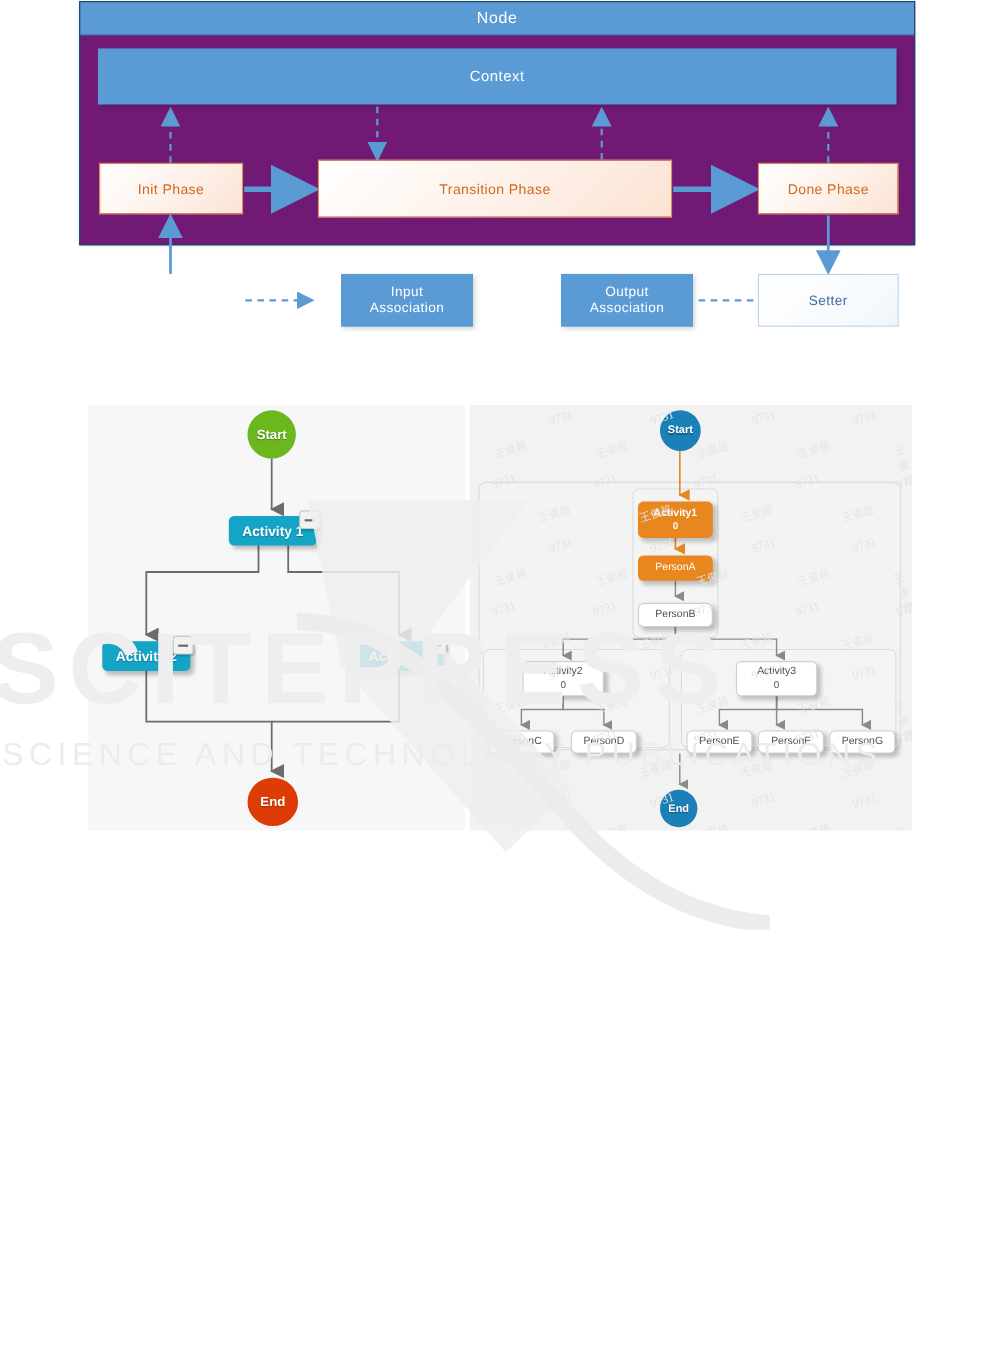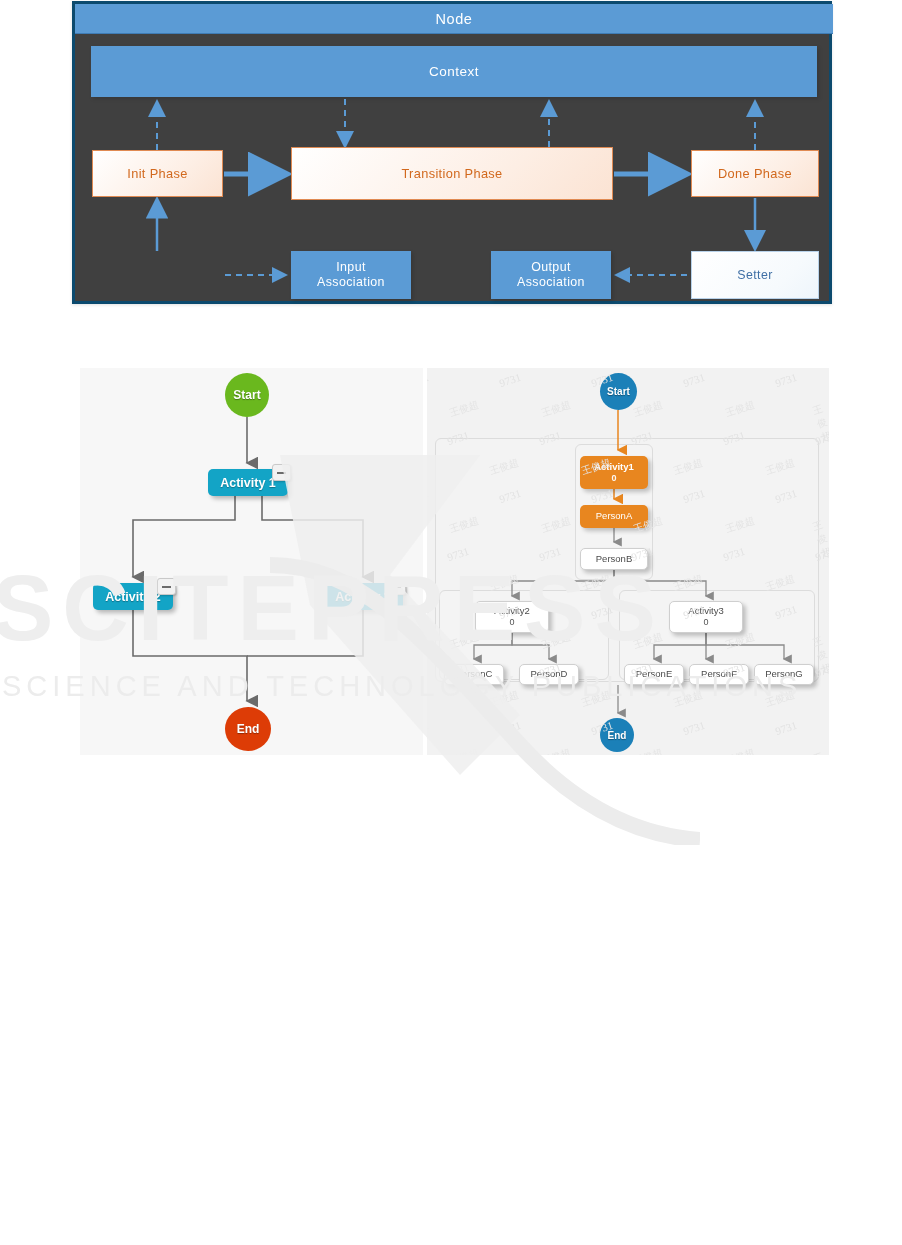--- a/index.html
+++ b/index.html
@@ -7,23 +7,23 @@
     margin: 0; padding: 0;
     width: 902px; height: 1245px;
     background: #ffffff;
     font-family: "Liberation Sans", sans-serif;
     overflow: hidden;
   }
   #page { position: relative; width: 902px; height: 1245px; background:#fff; }
 
   
   #node-figure{
-    position:absolute; left:72px; top:1px; width:760px; height:303px;
-    background:#404040;
-    border:3px solid #0c4a6e;
+    position:absolute; left:72px; top:1px; width:760px; height:222px;
+    background:#701a75;
+    border:1px solid #0c4a6e;
     box-shadow:0 1px 3px rgba(0,0,0,.12);
   }
   #node-title{
     position:absolute; left:0; top:0; width:758px; height:30px;
     background:#5b9bd5; border-bottom:1px solid #3f7cb5;
     color:#ffffff; font-size:14.5px; letter-spacing:.6px;
     display:flex; align-items:center; justify-content:center;
   }
   #context-box{
     position:absolute; left:16px; top:42px; width:726px; height:51px;
@@ -50,20 +50,21 @@
     text-align:center; font-size:12.4px; letter-spacing:.4px;
   }
   .lower-white{
     border:1px solid #b8d2ea;
     background:linear-gradient(135deg,#ffffff 0%,#f6fafd 70%,#eef5fb 100%);
     color:#3f6fa5;
   }
   .lower-blue{
     background:#5b9bd5; color:#ffffff; line-height:1.25;
     box-shadow:2px 2px 4px rgba(0,0,0,.16);
+    margin-left:21px;
   }
   #getter-box{ left:17px;  top:247px; width:131px; }
   #input-assoc{ left:216px; top:247px; width:120px; }
   #output-assoc{ left:416px; top:247px; width:120px; }
   #setter-box{ left:616px; top:247px; width:128px; }
 
   #node-figure svg.wires{ position:absolute; left:0; top:0; width:758px; height:308px; overflow:visible; }
 
   
   #panel-left{

